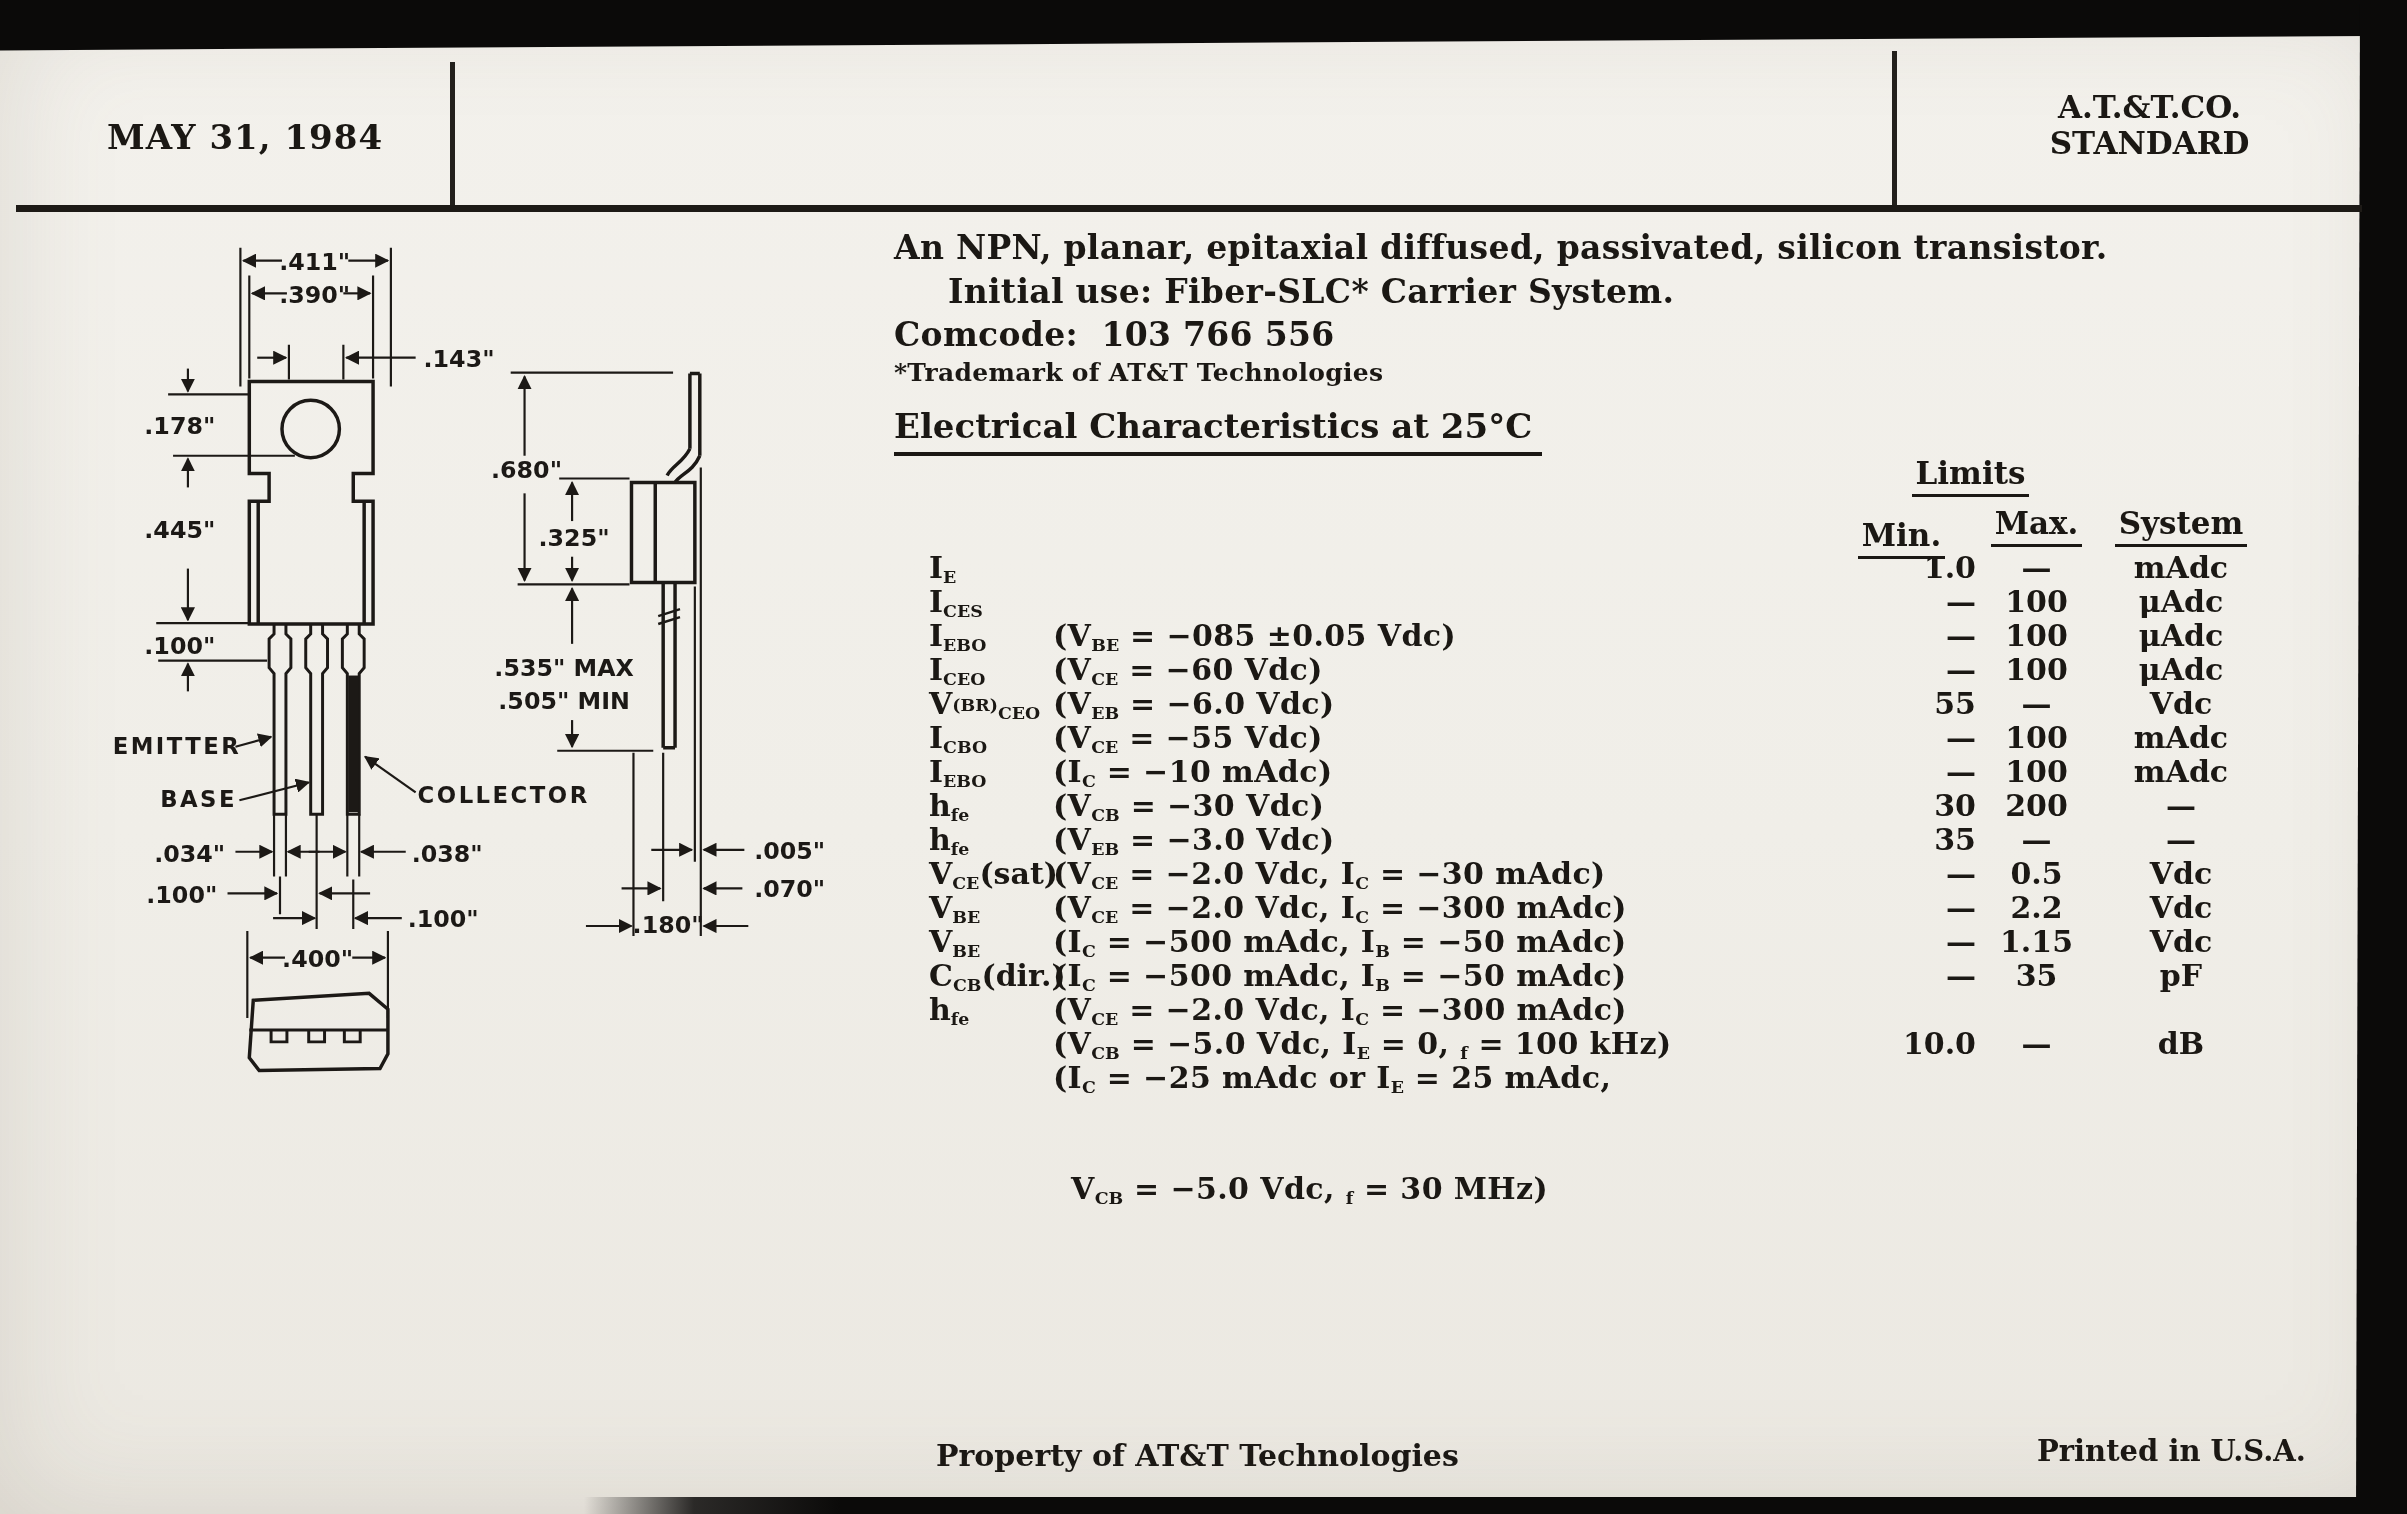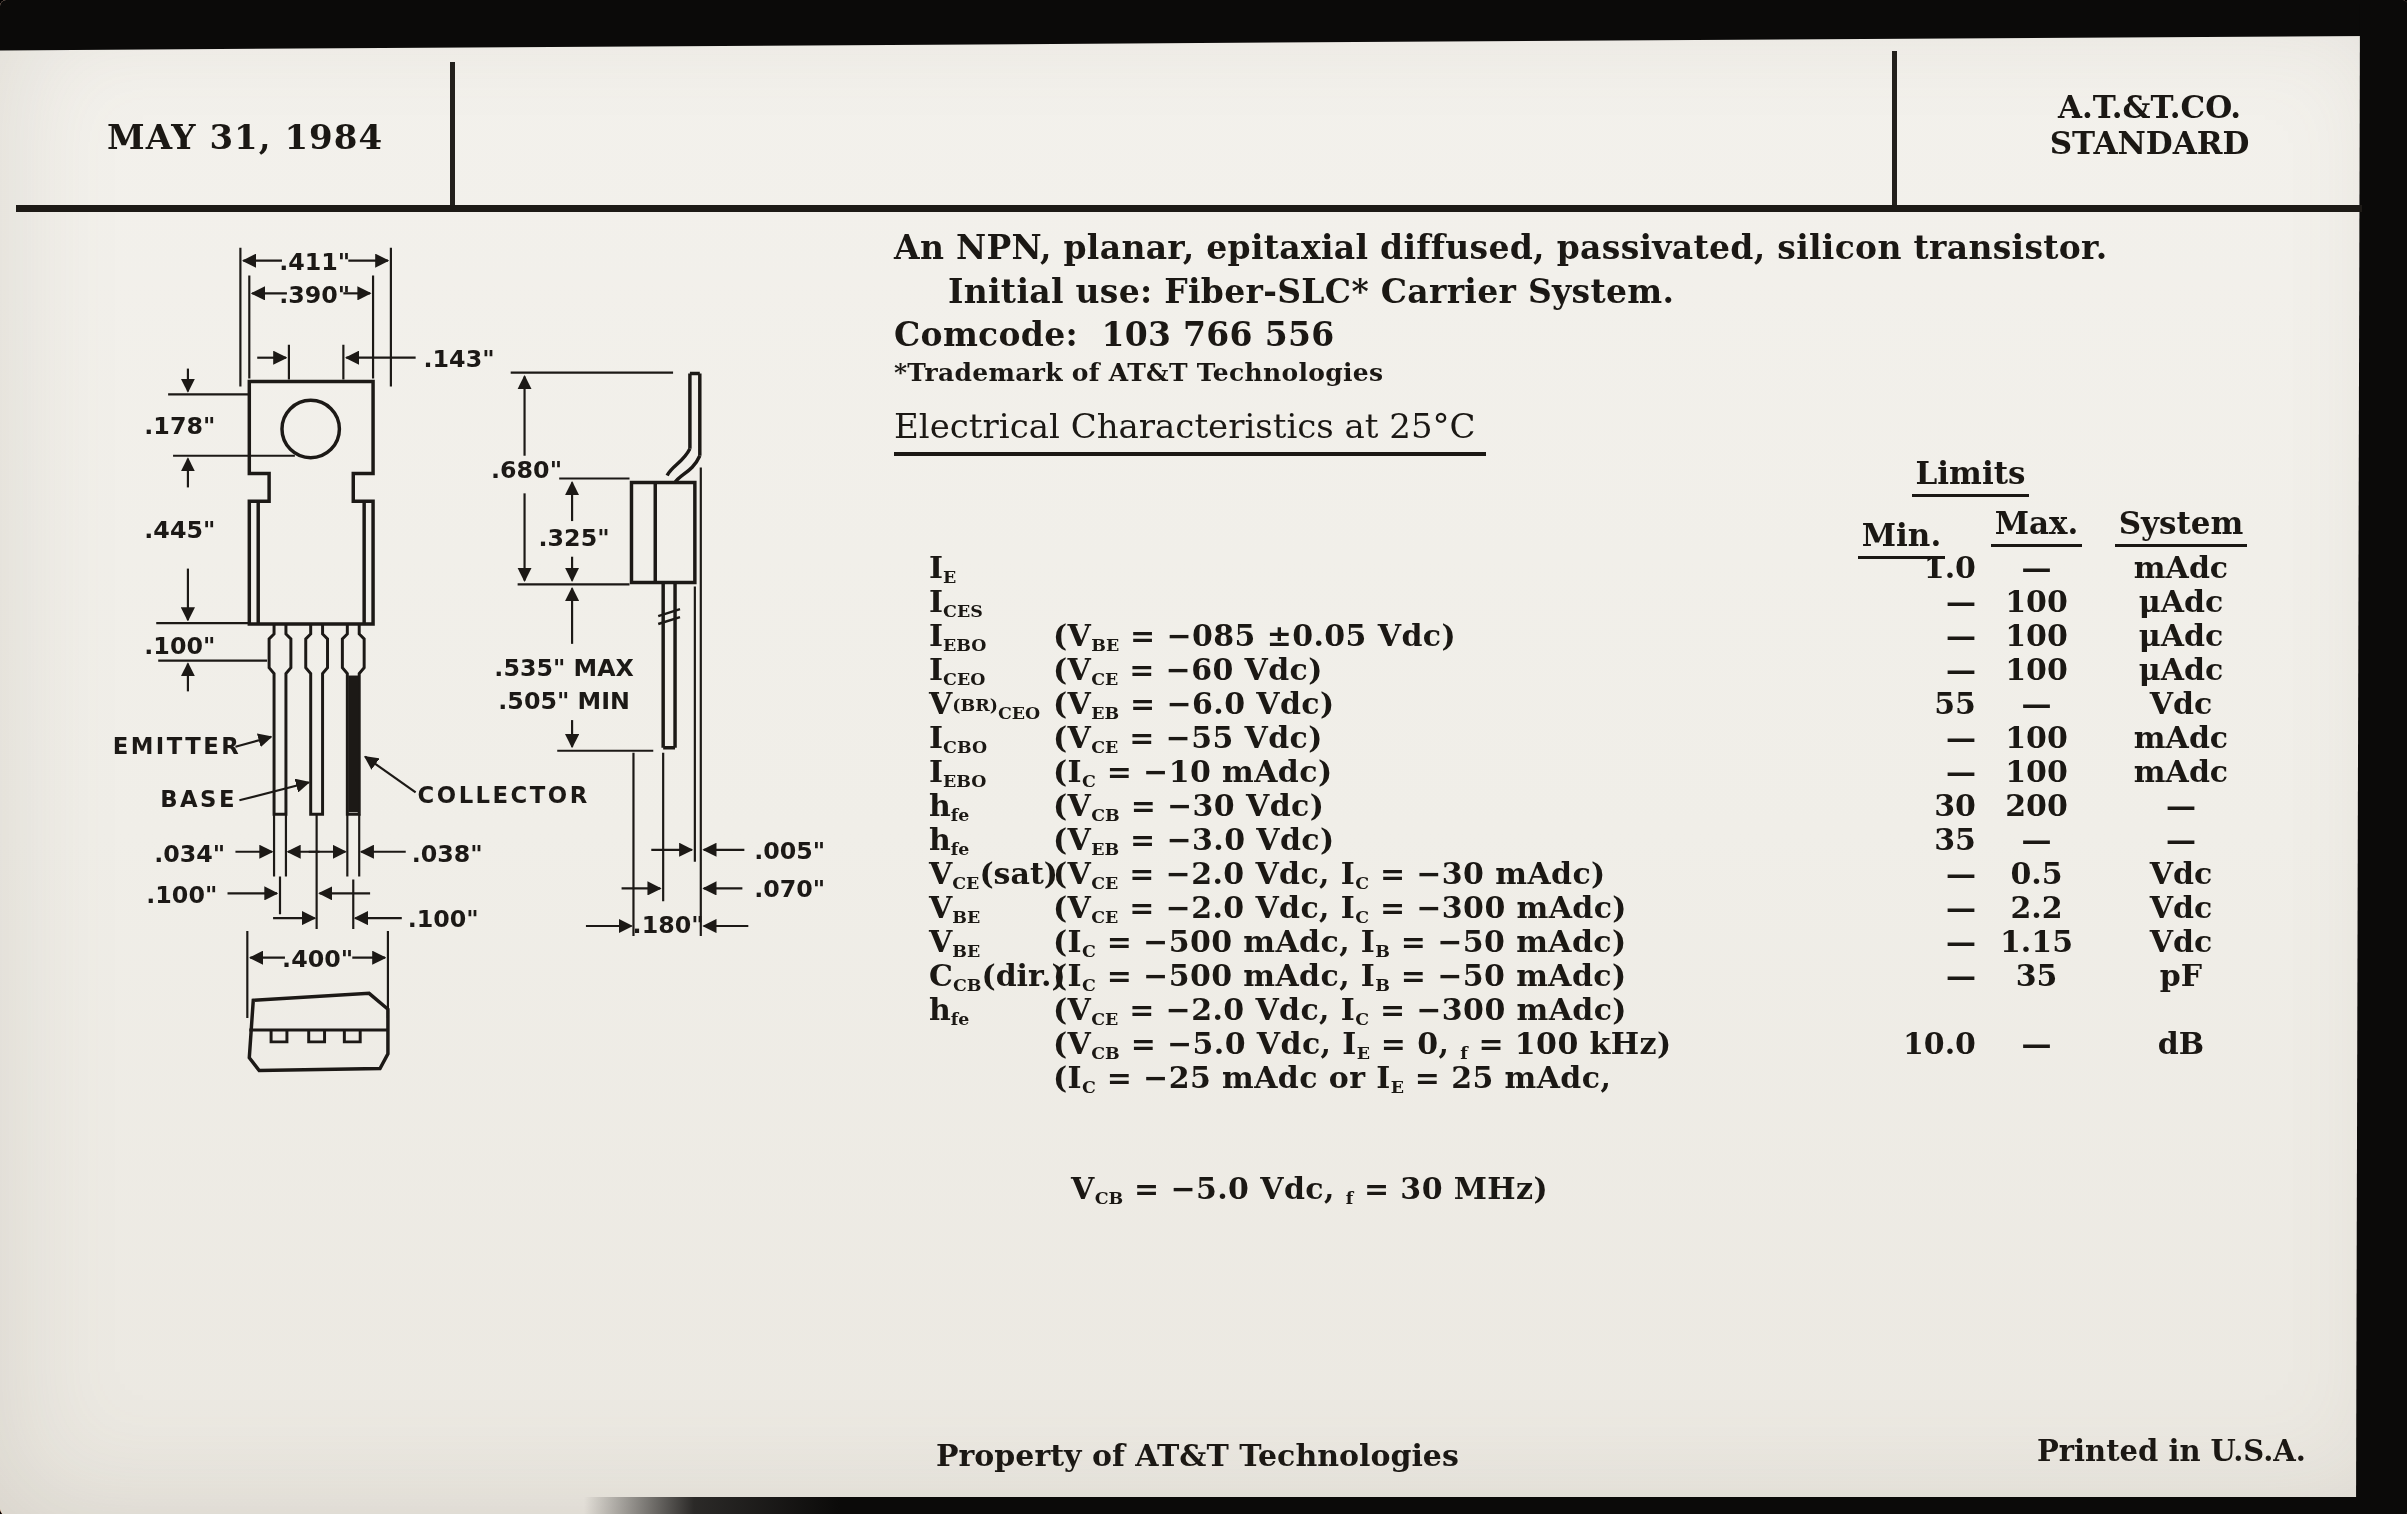--- a/index.html
+++ b/index.html
@@ -1,18 +1,18 @@
 <!DOCTYPE html>
 <html><head>
 <meta charset="utf-8">
 <style>
   * { box-sizing: border-box; margin: 0; padding: 0; }
   html,body { width:2408px; height:1515px; background:#000; overflow:hidden; }
   .scan { position:relative; width:2408px; height:1515px; background:#c2410c; overflow:hidden;
-          font-family:"DejaVu Serif","Liberation Serif",serif; color:#1b1814;border-radius:6px; }
+          font-family:"DejaVu Serif","Liberation Serif",serif; color:#1b1814; }
   .abs { position:absolute; }
   .page { left:0; top:0; width:2408px; height:1515px;
           background:linear-gradient(180deg,#f3f1ec 0%,#f0eee8 55%,#ebe8e1 100%);
           box-shadow: inset 0 0 119px rgba(120,110,95,.18); }
   .band-top { left:-14px; top:-16px; width:2445px; height:59px; background:#0b0a09; transform:rotate(-0.35deg); }
   .band-right { left:2358px; top:-10px; width:69px; height:1535px; background:#0b0a09; transform:rotate(0.15deg); }
   .band-bottom { left:584px; top:1497px; width:1832px; height:20px;
        background:linear-gradient(90deg, rgba(11,10,9,0) 0%, rgba(11,10,9,.85) 6%, #0b0a09 14%); }
 
   .hd-date { left:107px; top:117px; font-size:34px; font-weight:bold; letter-spacing:1px; }
@@ -20,21 +20,21 @@
   .hd-org { left:2028px; top:89px; width:243px; text-align:center; font-size:31px; font-weight:bold; line-height:36px; }
   .vline1 { left:450px; top:62px; width:5px; height:147px; background:#23201c; }
   .vline2 { left:1892px; top:51px; width:5px; height:157px; background:#23201c; }
   .hrule  { left:16px; top:205px; width:2346px; height:7px; background:#1d1a16; }
 
   .d-line { font-size:33px; font-weight:bold; letter-spacing:0.3px; white-space:pre; }
   .d1 { left:894px; top:228px; }
   .d2 { left:948px; top:272px; }
   .d3 { left:894px; top:315px; }
   .d4 { left:894px; top:358px; font-size:25px; }
-  .sec-head { left:894px; top:406px; font-size:34px; font-weight:normal;
+  .sec-head { left:894px; top:406px; font-size:34px; font-weight:bold;
               border-bottom:4px solid #1b1814; padding:0 10px 6px 0; }
 
   .limits { left:1827px; top:455px; width:287px; text-align:center; font-size:31px; font-weight:bold; }
   .limits span, .colhead span { border-bottom:3px solid #1b1814; padding:0 4px 3px 4px; }
   .colhead { top:505px; text-align:center; font-size:31px; font-weight:bold; }
   .ch-min { left:1827px; width:149px;margin-top:12px; }
   .ch-max { left:1962px; width:149px; }
   .ch-units { left:2097px; width:168px; }
 
   .char-table { position:absolute; left:0; top:551px; width:2408px; }

